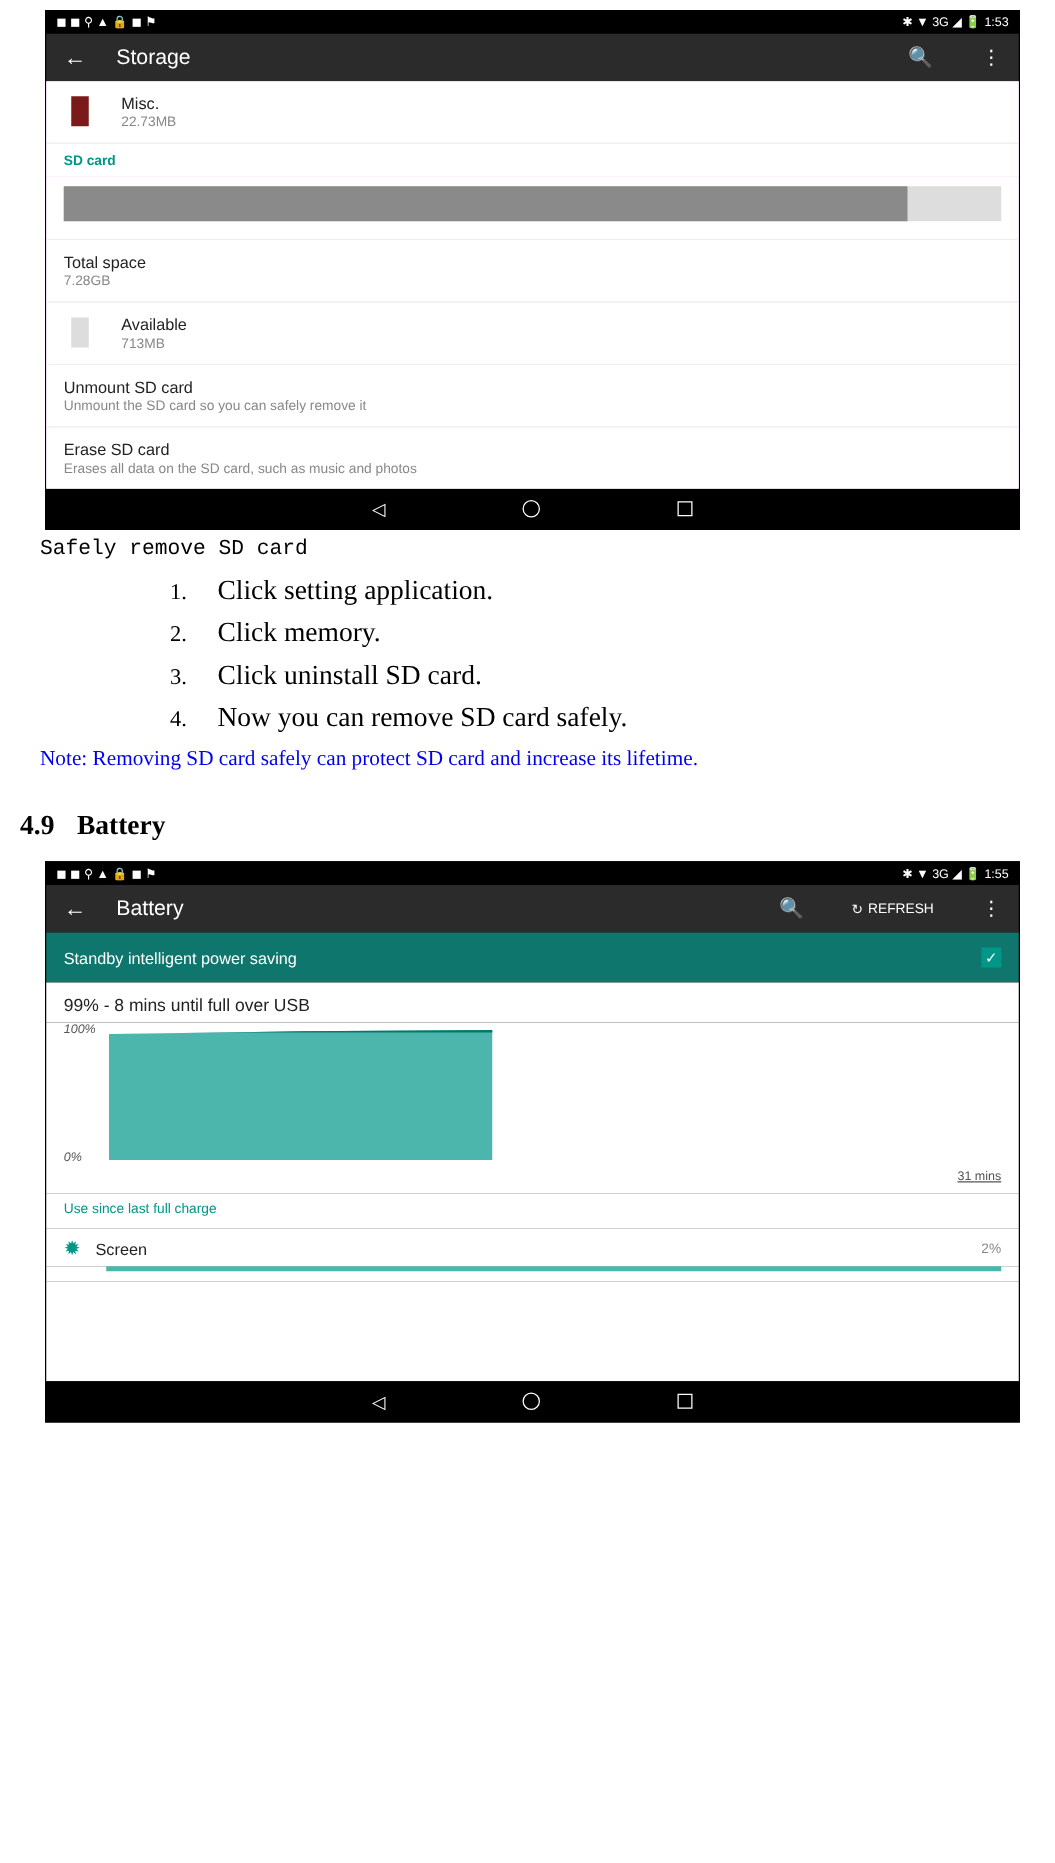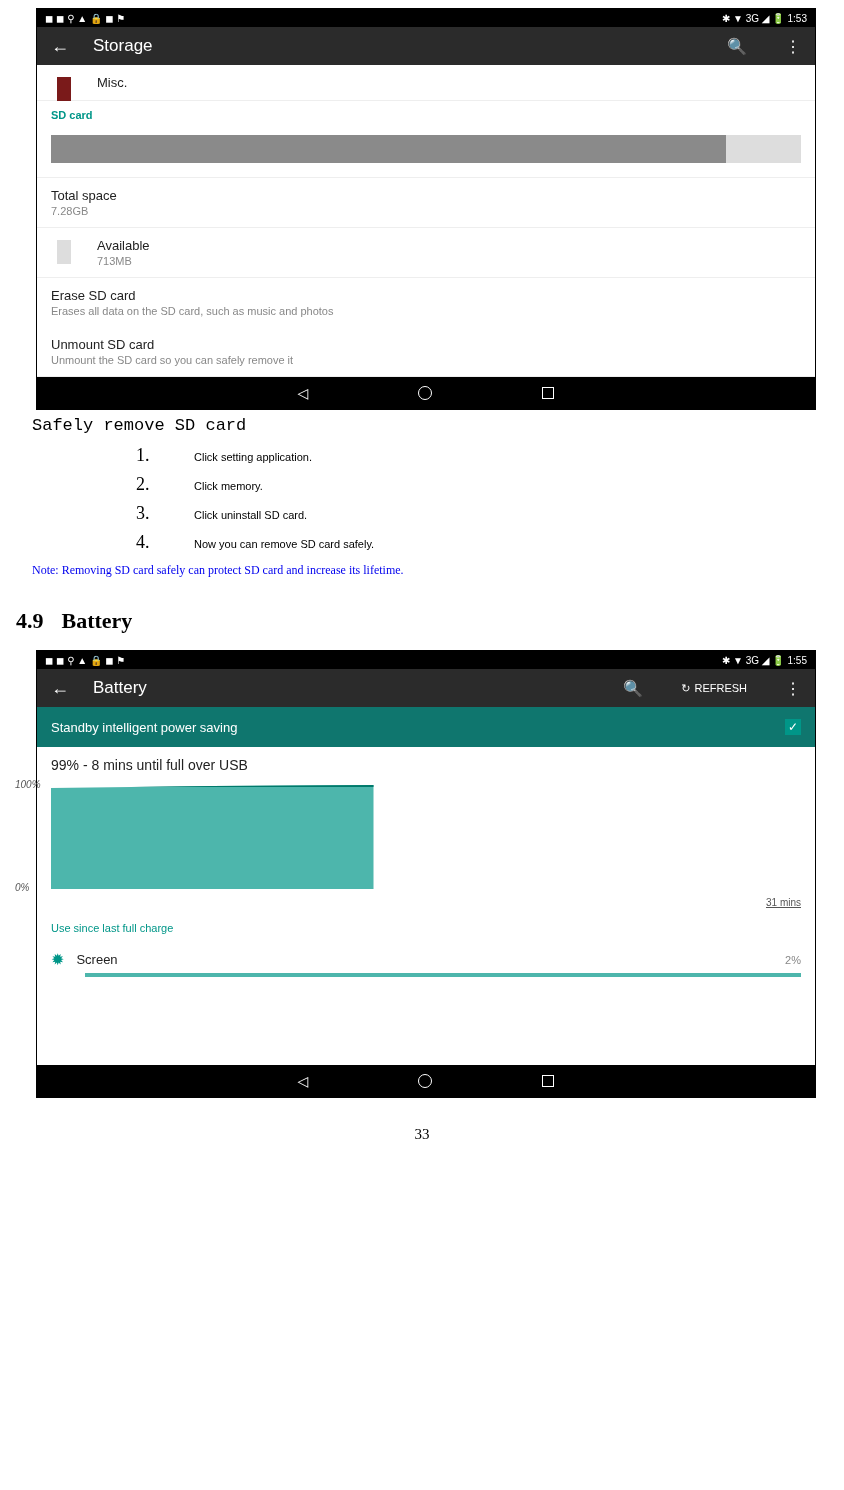--- a/index.html
+++ b/index.html
@@ -119,27 +119,26 @@
       align-items: baseline;
       margin: 8px 0;
     }
     .list .item .num {
       font-family: "Times New Roman", serif;
       font-size: 18px;
       margin-right: 18px;
       min-width: 20px;
     }
     .list .item .txt {
-      font-family: Liberation Sans, sans-serif;
-      font-size: 11px;
-      margin-left: 20px;
+      font-family: Liberation Serif, serif;
+      font-size: 22px;
     }
     .note {
       font-family: "Times New Roman", serif;
-      font-size: 12px;
+      font-size: 17px;
       color: #0000EE;
       margin: 6px 0 30px 16px;
     }
     .section-heading {
       font-family: "Times New Roman", serif;
       font-weight: bold;
       font-size: 22px;
       margin: 30px 0 16px 0;
       display: flex;
       gap: 18px;
@@ -174,20 +173,21 @@
       font-size: 14px;
       padding: 10px 14px 6px 14px;
     }
     .chart-area {
       background: #fff;
       padding: 2px 14px 0 14px;
     }
     .chart-box {
       position: relative;
       height: 110px;
+      margin-left: 36px;
       font-style: italic;
     }
     .chart-y-top, .chart-y-bot {
       position: absolute;
       left: -36px;
       font-size: 10px;
       color: #555;
     }
     .chart-y-top { top: -2px; }
     .chart-y-bot { bottom: -2px; }
@@ -260,43 +260,44 @@
     <div class="app-bar">
       <span class="back-arrow">←</span>
       <span class="app-title">Storage</span>
       <span class="icon-btn">🔍</span>
       <span class="icon-btn">⋮</span>
     </div>
     <div class="content-white">
       <div class="storage-row">
         <div class="icon-square" style="background:#7a1a1a;"></div>
         <div class="title">Misc.</div>
+        <div class="subtitle">22.73MB</div>
       </div>
       <div class="section-label">SD card</div>
       <div class="progress-outer">
         <div class="progress-bar">
           <div class="progress-fill" style="width:90%;"></div>
         </div>
       </div>
       <div class="storage-row no-icon">
         <div class="title">Total space</div>
         <div class="subtitle">7.28GB</div>
       </div>
       <div class="storage-row">
         <div class="icon-square" style="background:#ddd;"></div>
         <div class="title">Available</div>
         <div class="subtitle">713MB</div>
       </div>
+      <div class="storage-row no-icon">
+        <div class="title">Unmount SD card</div>
+        <div class="subtitle">Unmount the SD card so you can safely remove it</div>
+      </div>
       <div class="storage-row no-icon" style="border-bottom:none;">
         <div class="title">Erase SD card</div>
         <div class="subtitle">Erases all data on the SD card, such as music and photos</div>
-      </div>
-      <div class="storage-row no-icon">
-        <div class="title">Unmount SD card</div>
-        <div class="subtitle">Unmount the SD card so you can safely remove it</div>
       </div>
     </div>
     <div class="nav-bar">
       <span class="nav-btn">◁</span>
       <span class="nav-circle"></span>
       <span class="nav-square"></span>
     </div>
   </div>
 
 
@@ -370,14 +371,13 @@
       <div class="screen-progress-bar"></div>
     </div>
     <div class="white-space"></div>
     <div class="nav-bar">
       <span class="nav-btn">◁</span>
       <span class="nav-circle"></span>
       <span class="nav-square"></span>
     </div>
   </div>
 
-  <div class="page-number">33</div>
 </div>
 
 </body></html>

